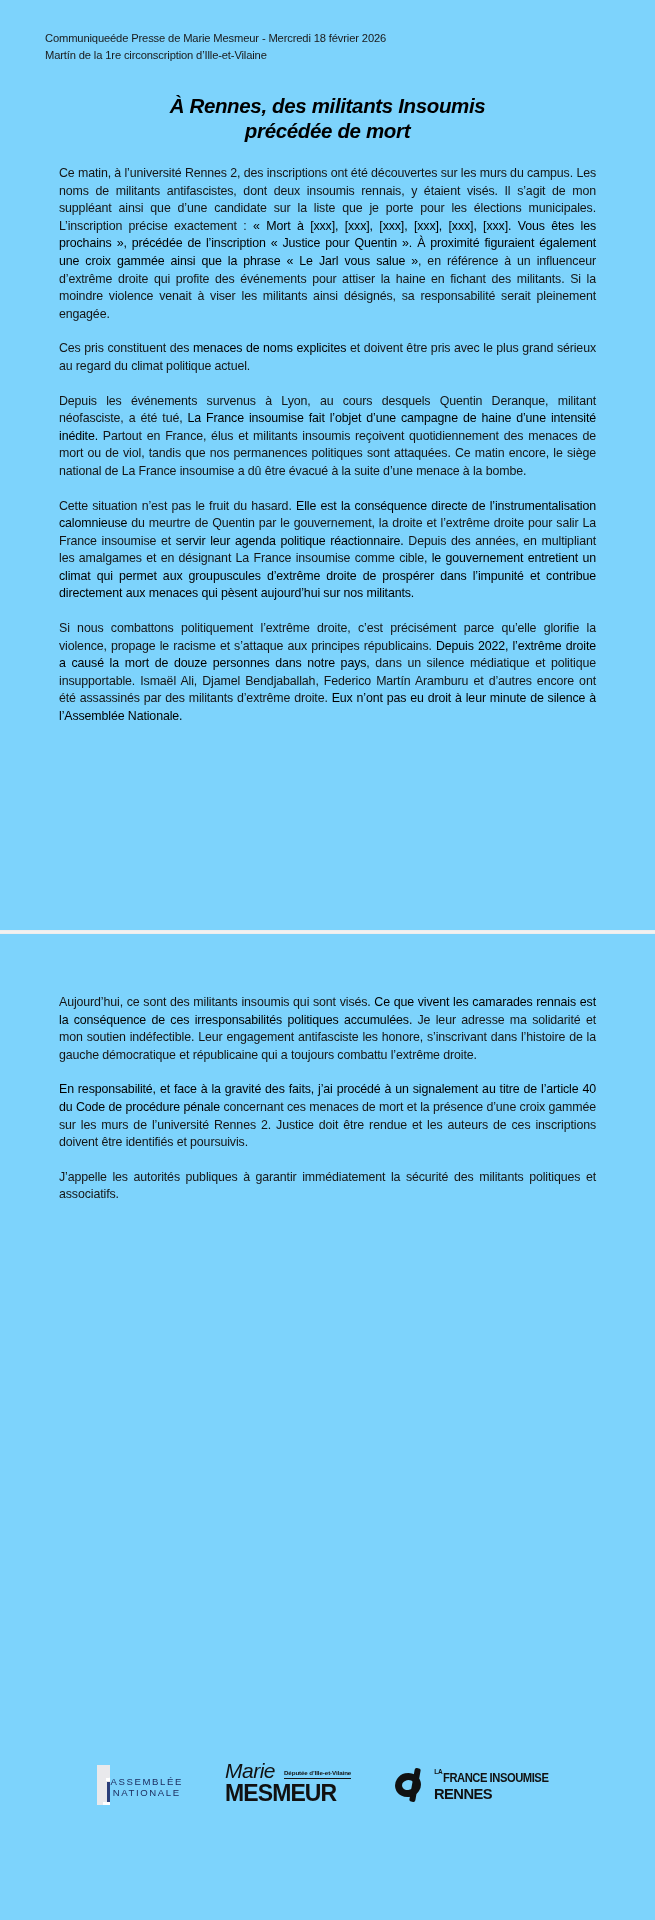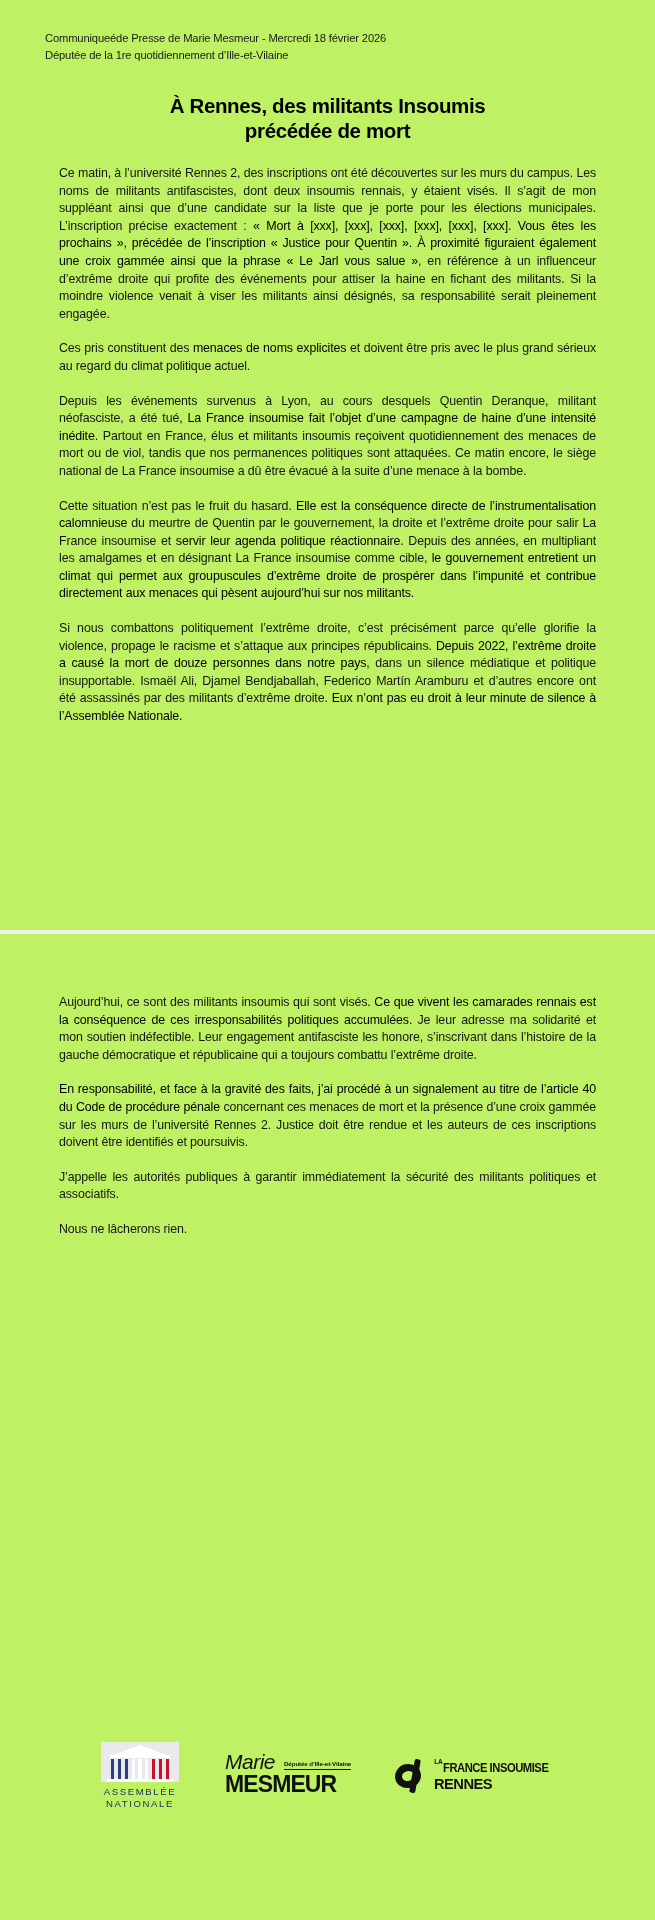--- a/index.html
+++ b/index.html
@@ -16,21 +16,21 @@
   .doc {
     width: 655px;
     margin: 0 auto;
     position: relative;
   }
 
   
   .page {
     width: 655px;
     box-sizing: border-box;
-    background: #bef264;
+    background: #7dd3fc;
     position: relative;
   }
   .page-one { height: 930px; padding: 30px 45px 0 45px; }
   .page-two { height: 990px; padding: 60px 45px 0 45px; }
 
   .page-separator {
     width: 655px;
     height: 4px;
     background: #f1f1f1;
     border-top: 1px solid #ededed;
@@ -53,20 +53,21 @@
 
   
   h1.doc-title {
     font-size: 20.5px;
     line-height: 25px;
     font-weight: bold;
     text-align: center;
     letter-spacing: -0.35px;
     margin: 30px 28px 22px 28px;
     color: #000000;
+    font-style: italic;
   }
   h1.doc-title .tline { display: block; }
 
   
   .body-col {
     padding: 0 14px 0 14px;
   }
   p.para {
     font-size: 12.4px;
     line-height: 17.6px;
@@ -87,21 +88,21 @@
     right: 0;
     bottom: 115px;
     display: flex;
     align-items: center;
     justify-content: center;
     gap: 42px;
   }
 
   .logo-an {
     display: flex;
-    flex-direction: column;
+    flex-direction: row;
     align-items: center;
     width: 86px;
   }
   .logo-an .an-img {
     width: 78px;
     height: 40px;
     background: #e9e9ec;
     position: relative;
     overflow: hidden;
   }
@@ -256,21 +257,21 @@
 </style>
 </head>
 <body>
 
 <div class="doc">
 
   <div class="page page-one">
 
     <div class="letterhead">
       <div class="line">Communiqueéde Presse de Marie Mesmeur -  Mercredi 18 février 2026</div>
-      <div class="line">Députée de la 1re quotidiennement d’Ille-et-Vilaine</div>
+      <div class="line">Martín de la 1re circonscription d’Ille-et-Vilaine</div>
     </div>
 
     <h1 class="doc-title">
       <span class="tline">À Rennes, des militants Insoumis</span>
       <span class="tline">précédée de mort</span>
     </h1>
 
     <div class="body-col">
 
       <p class="para"><span>Ce matin, à l’université Rennes 2, des inscriptions ont été découvertes sur les murs du campus. Les noms de militants antifascistes, dont deux insoumis rennais, y étaient visés. Il s’agit de mon suppléant ainsi que d’une candidate sur la liste que je porte pour les élections municipales. L’inscription précise exactement : </span><b>« Mort à [xxx], [xxx], [xxx], [xxx], [xxx], [xxx]. Vous êtes les prochains », précédée de l’inscription « Justice pour Quentin ». À proximité figuraient également une croix gammée ainsi que la phrase « Le Jarl vous salue »</b><span>, en référence à un influenceur d’extrême droite qui profite des événements pour attiser la haine en fichant des militants. Si la moindre violence venait à viser les militants ainsi désignés, sa responsabilité serait pleinement engagée.</span></p>
@@ -292,21 +293,20 @@
 
     <div class="body-col">
 
       <p class="para"><span>Aujourd’hui, ce sont des militants insoumis qui sont visés. </span><b>Ce que vivent les camarades rennais est la conséquence de ces irresponsabilités politiques accumulées.</b><span> Je leur adresse ma solidarité et mon soutien indéfectible. Leur engagement antifasciste les honore, s’inscrivant dans l’histoire de la gauche démocratique et républicaine qui a toujours combattu l’extrême droite.</span></p>
 
 
       <p class="para"><b>En responsabilité, et face à la gravité des faits, j’ai procédé à un signalement au titre de l’article 40 du Code de procédure pénale</b><span> concernant ces menaces de mort et la présence d’une croix gammée sur les murs de l’université Rennes 2. Justice doit être rendue et les auteurs de ces inscriptions doivent être identifiés et poursuivis.</span></p>
 
       <p class="para">J’appelle les autorités publiques à garantir immédiatement la sécurité des militants politiques et associatifs.</p>
 
-      <p class="para last">Nous ne lâcherons rien.</p>
 
     </div>
 
     <div class="footer-logos">
 
       <div class="logo-an">
         <div class="an-img">
           <span class="pediment"></span>
           <span class="arch"></span>
           <span class="cols">

